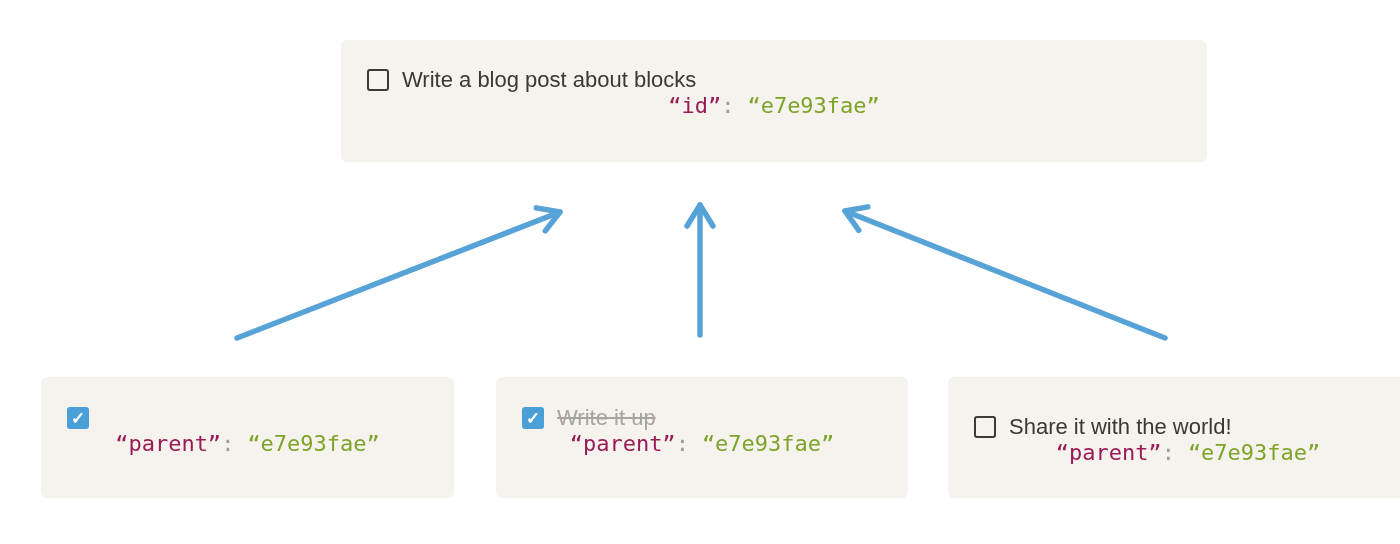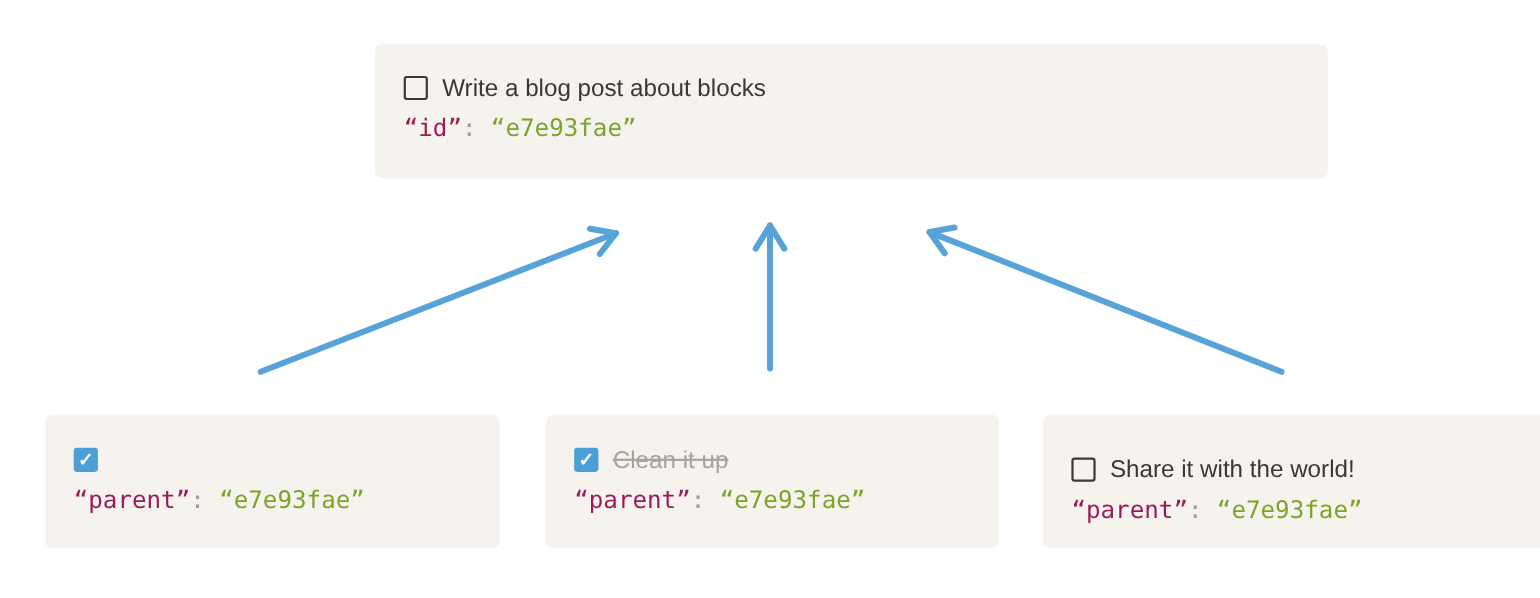--- a/index.html
+++ b/index.html
@@ -65,24 +65,25 @@
     font-size: 22px;
     color: var(--title-text);
     white-space: nowrap;
   }
   .task-title.done {
     color: var(--done-text);
     text-decoration: line-through;
     text-decoration-thickness: 2px;
   }
   .code-row {
-    margin-top: 13px;
+    margin-top: 1px;
     font-family: "DejaVu Sans Mono", monospace;
     font-size: 22px;
     white-space: nowrap;
+    text-align: center;
   }
   .code-key   { color: var(--code-key); }
   .code-colon { color: var(--code-punct); }
   .code-value { color: var(--code-value); margin-left: 13px; }
 </style>
 </head>
 <body>
 
 <svg class="arrows" width="1400" height="544" viewBox="0 0 1400 544">
   <g>
@@ -114,21 +115,21 @@
     <span class="checkbox checked">✓</span>
   </div>
   <div class="code-row">
     <span class="code-key">“parent”</span><span class="code-colon">:</span><span class="code-value">“e7e93fae”</span>
   </div>
 </div>
 
 <div class="card child2">
   <div class="task-row">
     <span class="checkbox checked">✓</span>
-    <span class="task-title done">Clean it up</span>
+    <span class="task-title done">Write it up</span>
   </div>
   <div class="code-row">
     <span class="code-key">“parent”</span><span class="code-colon">:</span><span class="code-value">“e7e93fae”</span>
   </div>
 </div>
 
 <div class="card child3">
   <div class="task-row">
     <span class="checkbox unchecked"></span>
     <span class="task-title">Share it with the world!</span>

